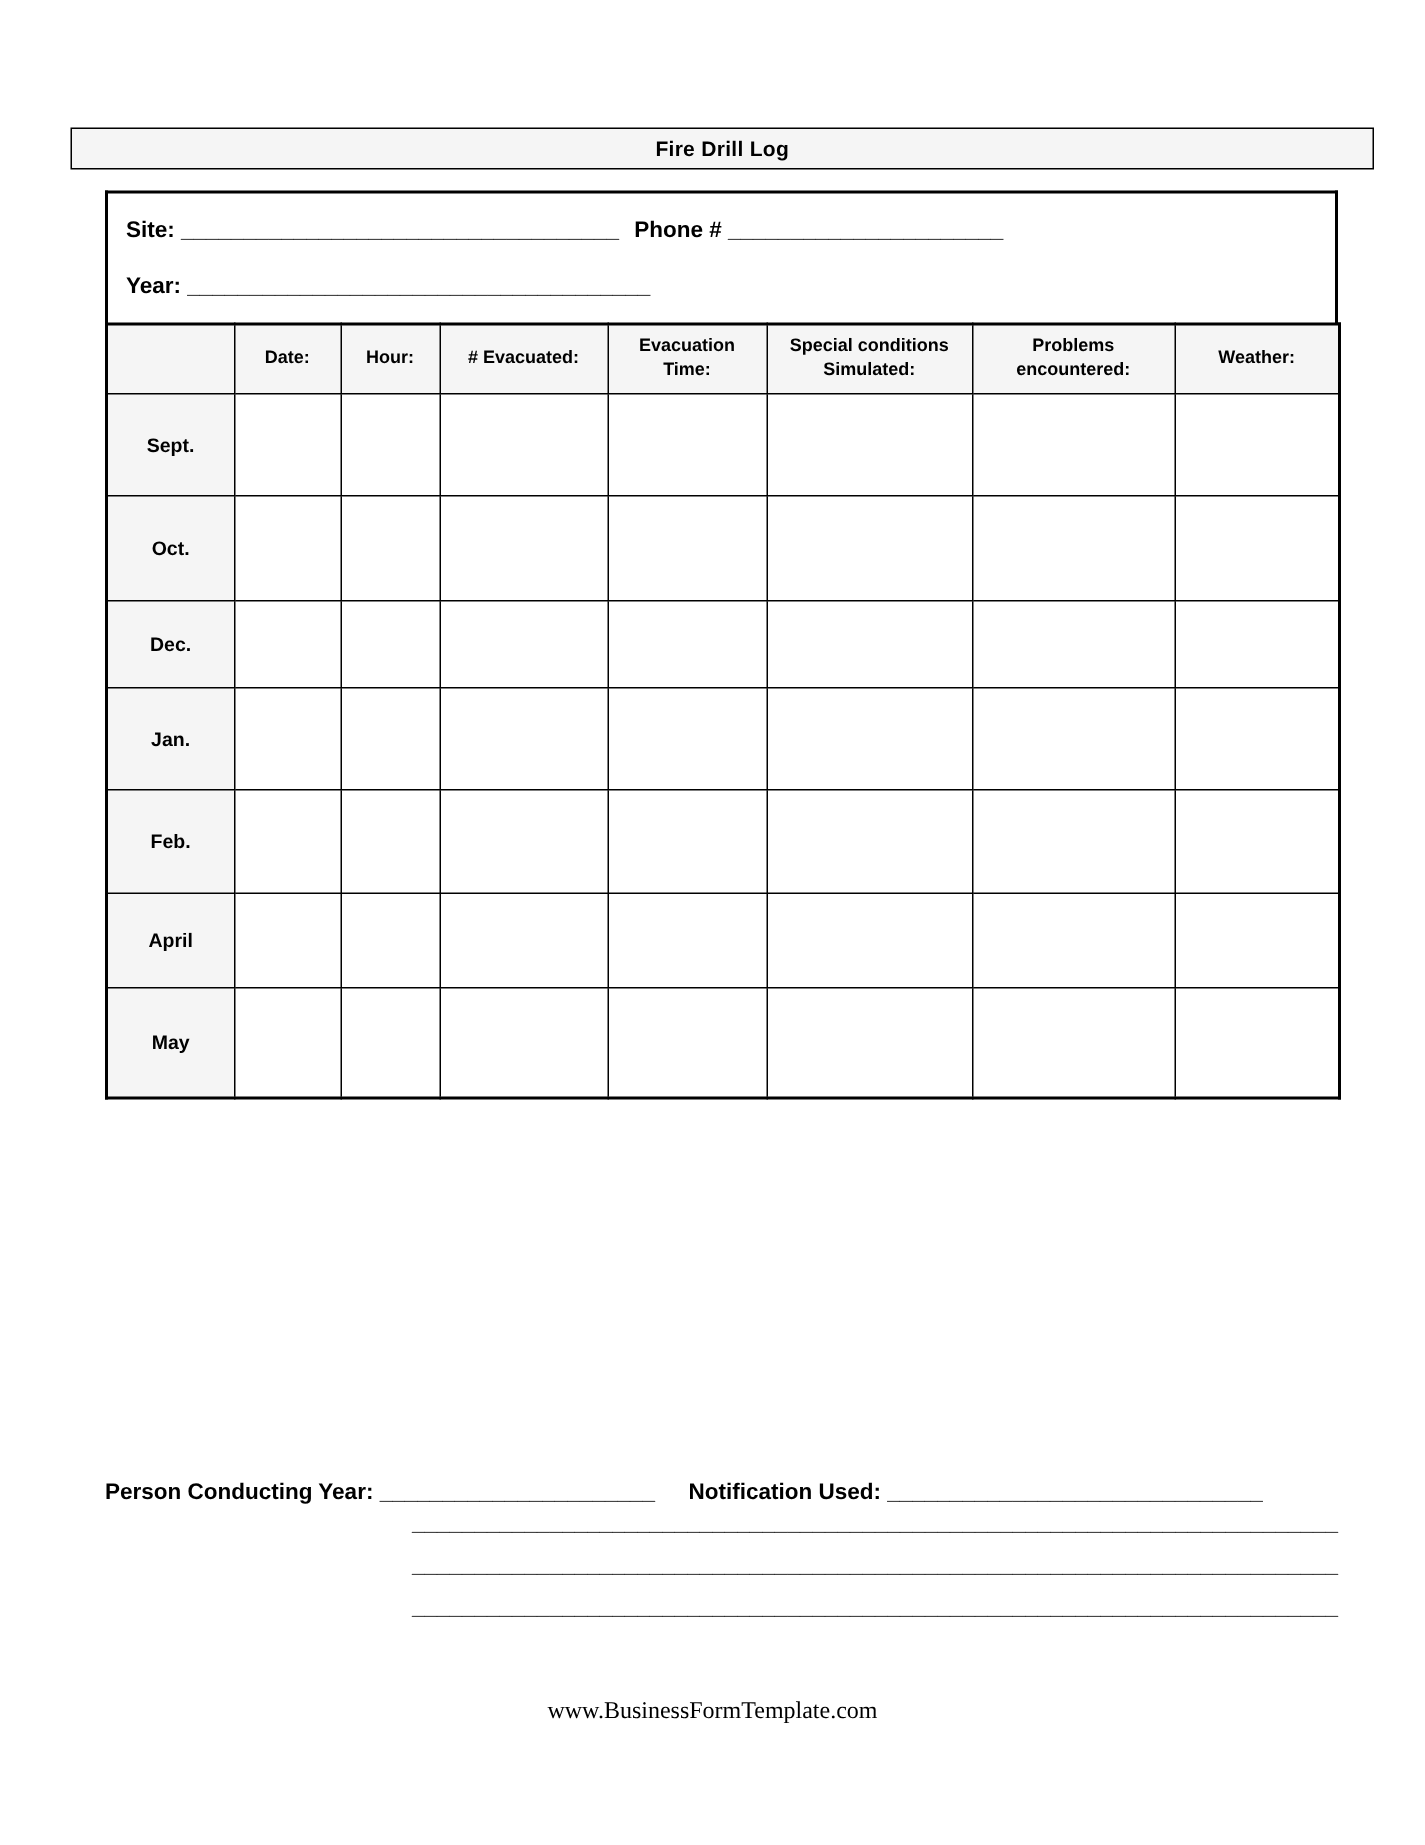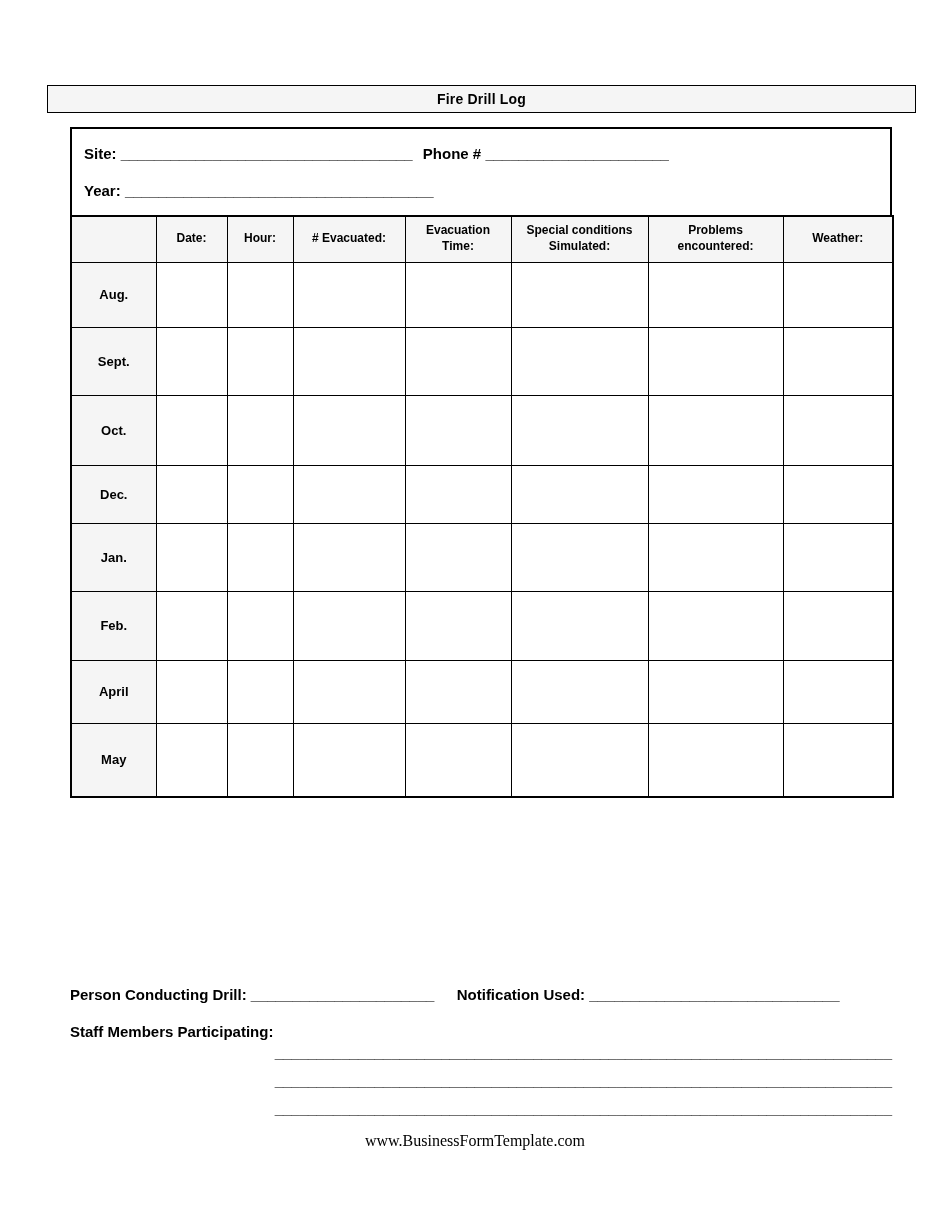--- a/index.html
+++ b/index.html
@@ -99,30 +99,20 @@
         <th>Date:</th>
         <th>Hour:</th>
         <th># Evacuated:</th>
         <th>Evacuation Time:</th>
         <th>Special conditions Simulated:</th>
         <th>Problems encountered:</th>
         <th>Weather:</th>
       </tr>
     </thead>
   <tbody>
-      <tr style="height: 65px;">
-        <th class="month-cell">Aug.</th>
-        <td></td>
-        <td></td>
-        <td></td>
-        <td></td>
-        <td></td>
-        <td></td>
-        <td></td>
-      </tr>
       <tr style="height: 68px;">
         <th class="month-cell">Sept.</th>
         <td></td>
         <td></td>
         <td></td>
         <td></td>
         <td></td>
         <td></td>
         <td></td>
       </tr>
@@ -184,27 +174,26 @@
         <td></td>
         <td></td>
         <td></td>
         <td></td>
       </tr>
     </tbody>
 </table>
 
 <div class="bottom-section">
   <div class="inline-row">
-    <span>Person Conducting Drill:</span>
+    <span>Person Conducting Year:</span>
     <span class="blank">______________________</span>
     <span class="gap-sm"></span>
     <span>Notification Used:</span>
     <span class="blank">______________________________</span>
   </div>
-  <div class="staff-heading">Staff Members Participating:</div>
   <div class="staff-lines">
     <div class="staff-line-row">
       <span class="staff-col-left blank">________________________________________</span><span class="staff-col-right blank">__________________________________</span>
     </div>
     <div class="staff-line-row">
       <span class="staff-col-left blank">________________________________________</span><span class="staff-col-right blank">__________________________________</span>
     </div>
     <div class="staff-line-row">
       <span class="staff-col-left blank">________________________________________</span><span class="staff-col-right blank">__________________________________</span>
     </div>

